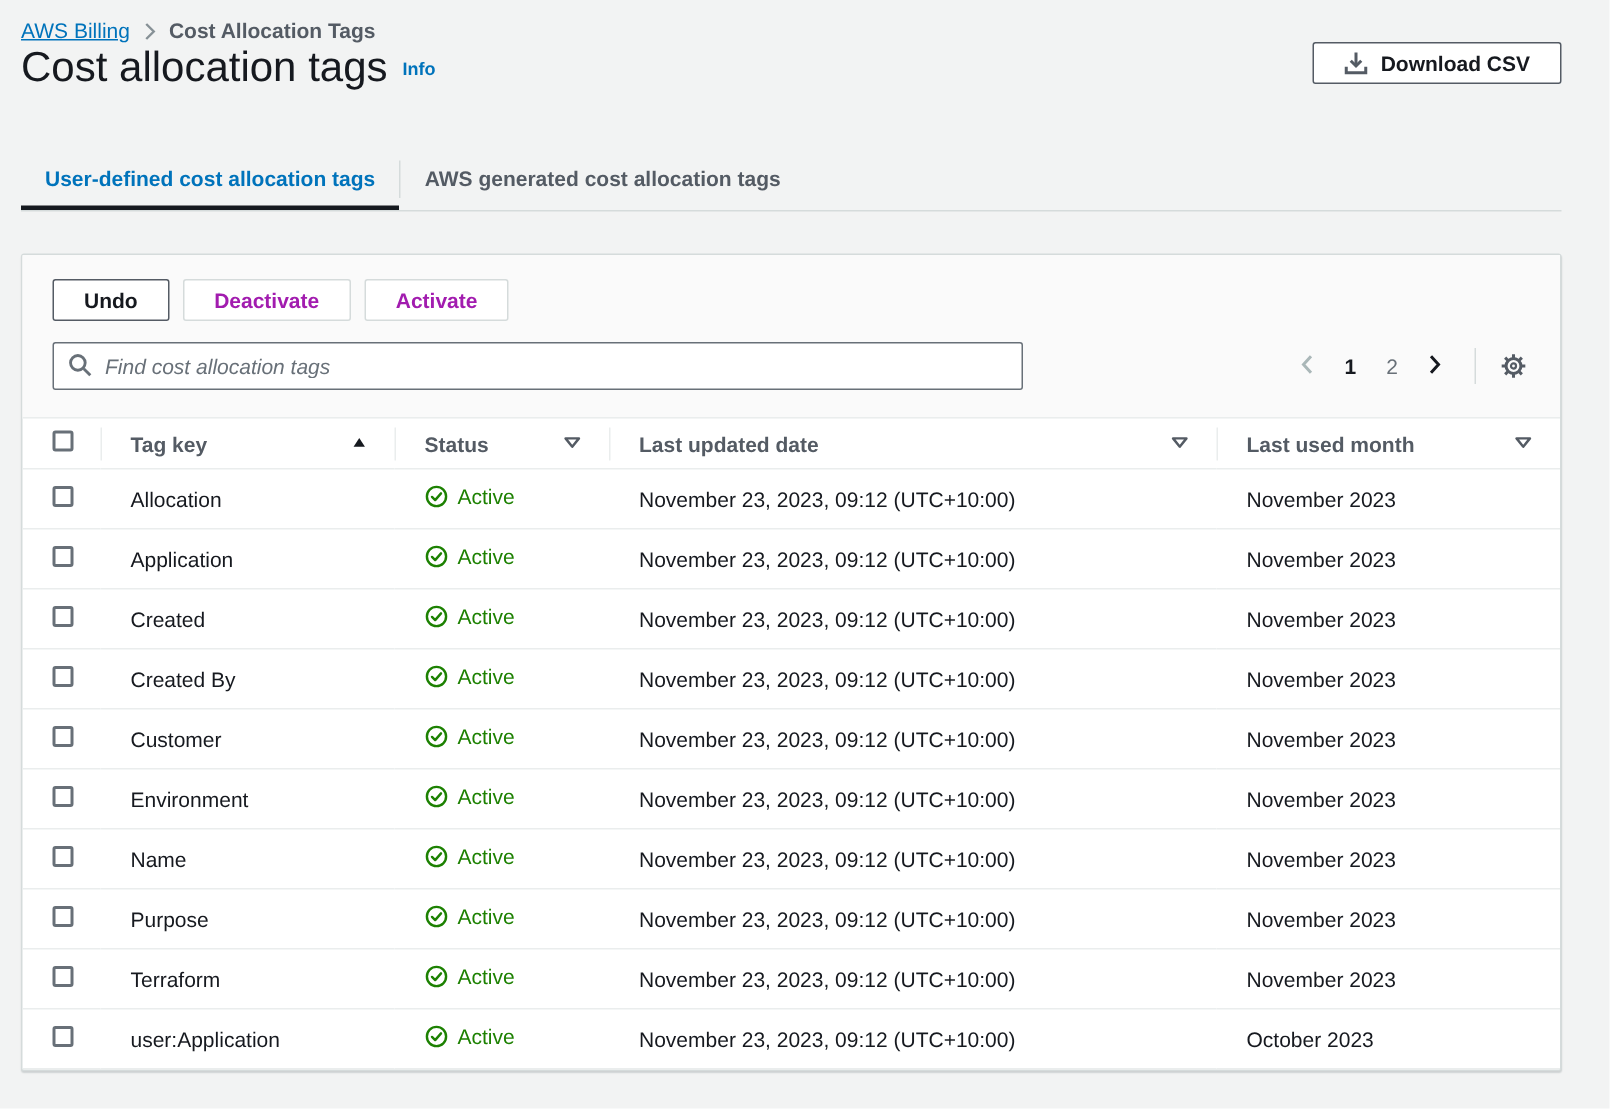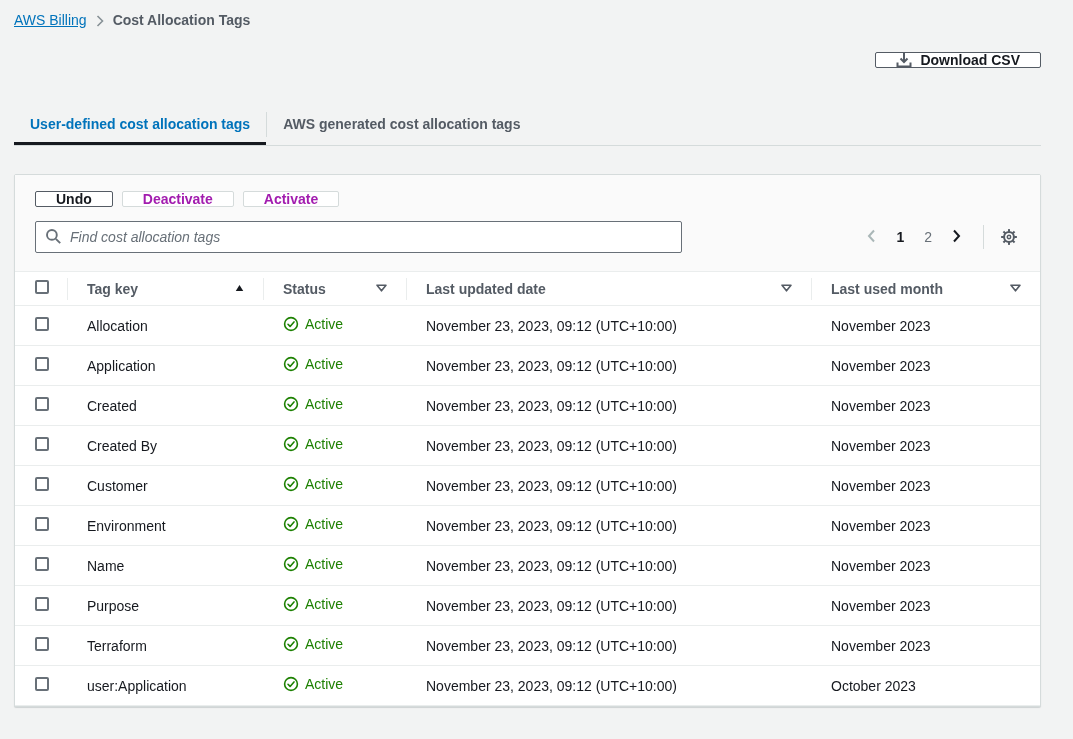--- a/index.html
+++ b/index.html
@@ -6,36 +6,36 @@
   html, body { width: 1073px; height: 739px; overflow: hidden; }
   body {
     background: #f2f3f3;
     font-family: "Liberation Sans", sans-serif;
     color: #16191f;
     font-size: 14px;
   }
   .page { padding: 12px 32px 0 14px; }
 
   
-  .breadcrumb { display: flex; align-items: center; gap: 9px; margin-bottom: 24px; }
+  .breadcrumb { display: flex; align-items: center; gap: 9px; }
   .breadcrumb a { color: #0073bb; text-decoration: underline; cursor: pointer; }
   .breadcrumb .crumb-current { color: #545b64; font-weight: 700; }
   .crumb-chevron { display: inline-flex; align-items: center; margin-top: 1px; }
 
   
   .header-row { display: flex; justify-content: space-between; align-items: flex-start; }
   h1 { font-size: 28px; font-weight: 400; color: #16191f; line-height: 34px; }
   .info-link { color: #0073bb; font-size: 12px; font-weight: 700; text-decoration: none; cursor: pointer; }
   h1 .info-link { margin-left: 10px; vertical-align: 4px; }
   .subtitle { color: #545b64; margin-top: 7px; }
 
   
   .btn {
     display: inline-flex; align-items: center; gap: 8px;
-    height: 16px; padding: 0 20px;
+    height: 28px; padding: 0 20px;
     background: #fff; border: 1px solid #545b64; border-radius: 2px;
     color: #16191f; font-weight: 700; font-size: 14px;
     font-family: "Liberation Sans", sans-serif; cursor: pointer;
   }
   .btn:disabled { border-color: #d5dbdb; color: #a21caf; cursor: default; }
 
   
   .tabs { display: flex; align-items: stretch; margin-top: 34px; border-bottom: 1px solid #d5dbdb; }
   .tab {
     padding: 14px 16px 10px; font-weight: 700; color: #545b64;
@@ -114,20 +114,21 @@
     <span class="crumb-chevron">
       <svg width="8" height="12" viewBox="0 0 8 12" fill="none">
           <polyline points="1.5,1 6.5,6 1.5,11" stroke="#879196" stroke-width="1.6"></polyline>
         </svg>
     </span>
     <span class="crumb-current">Cost Allocation Tags</span>
   </nav>
 
   <div class="header-row">
     <div>
+      <h1><span>Cost allocation tags</span><a class="info-link">Info</a></h1>
     </div>
     <button class="btn">
       <span style="display:inline-flex">
         <svg width="16" height="16" viewBox="0 0 16 16" fill="none" stroke="#545b64" stroke-width="2">
           <path d="M8 1v8.5"></path>
             <path d="M4.5 6.5 L8 10 L11.5 6.5"></path>
             <path d="M1.5 10.5v4h13v-4"></path>
         </svg>
       </span>
       <span>Download CSV</span>

